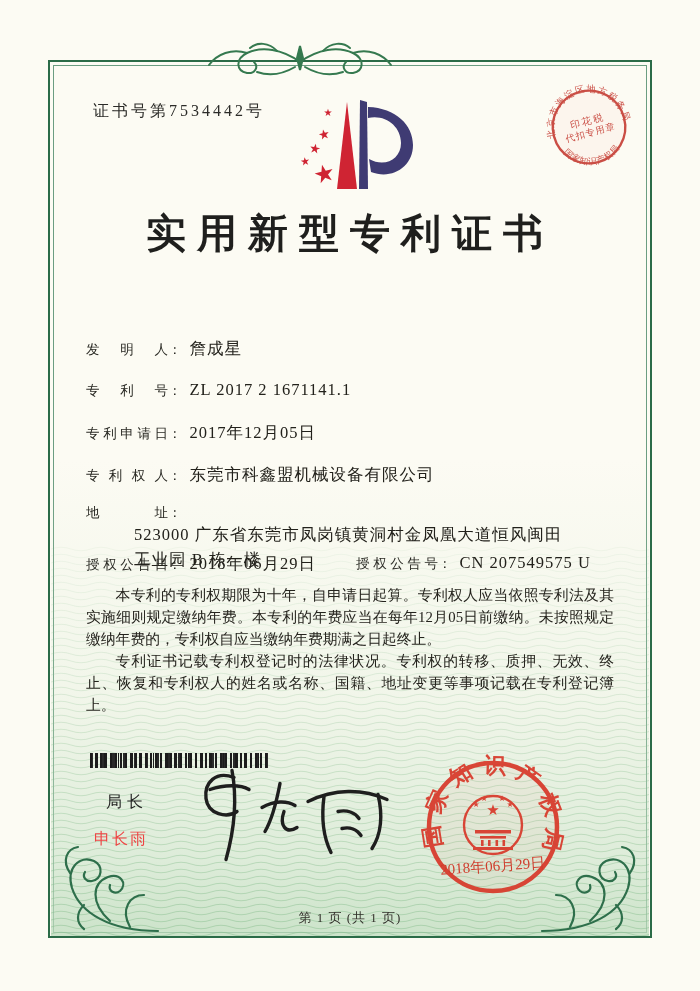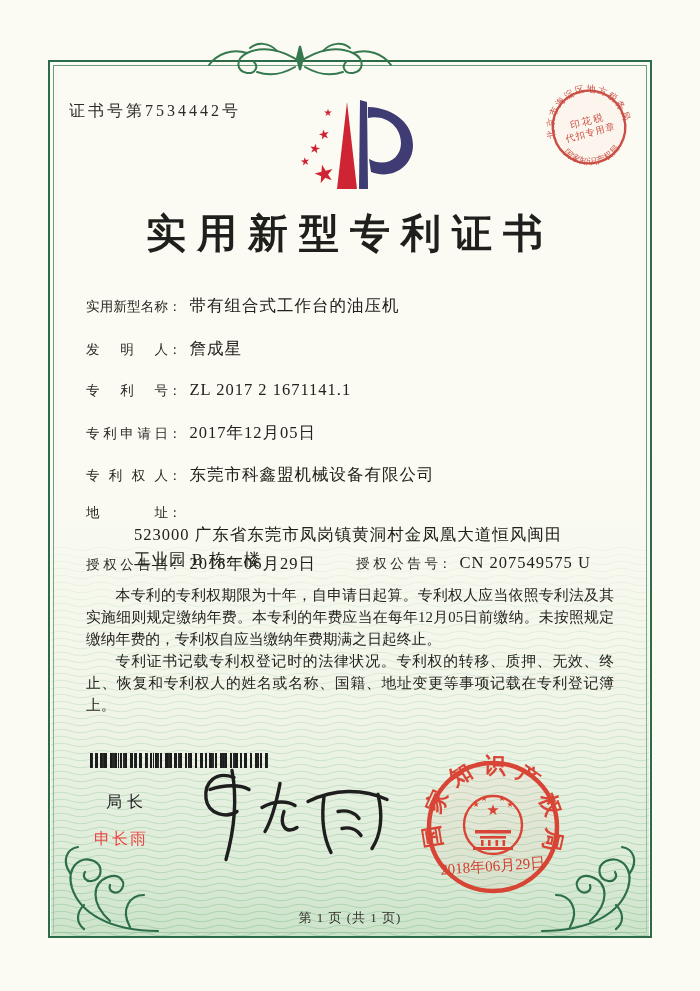--- a/index.html
+++ b/index.html
@@ -8,21 +8,21 @@
   .page { position:relative; width:700px; height:991px; background:#fcfbf3; overflow:hidden; }
 
   .frame { position:absolute; left:48px; top:60px; width:604px; height:878px; border:2px solid #2b6b47; }
   .frame-inner { position:absolute; inset:3px; border:1px solid #6b9d81; }
 
   .tint { position:absolute; left:51px; top:460px; width:598px; height:476px;
           background:linear-gradient(180deg, rgba(210,232,208,0) 0%, rgba(203,227,200,0.22) 50%,
                      rgba(196,224,196,0.55) 84%, rgba(188,219,188,0.75) 100%); }
   #guilloche { position:absolute; left:51px; top:545px; width:598px; height:391px; }
 
-  .certno { position:absolute; left:69px; top:101px; font-size:16px; letter-spacing:3px; color:#2b2b28; }
+  .certno { position:absolute; left:93px; top:101px; font-size:16px; letter-spacing:3px; color:#2b2b28; }
   .title  { position:absolute; left:0; top:206px; width:100%; text-align:center; font-size:40px;
             font-weight:600; letter-spacing:11px; color:#1f1f1d; }
 
   .row { position:absolute; left:86px; font-size:16px; color:#26251f; width:540px; }
   .lbl { display:inline-block; width:82px; font-size:13.5px; text-align:justify; text-align-last:justify;
          vertical-align:baseline; color:#2a2a24; }
   .colon { font-size:13.5px; color:#2a2a24; }
   .val { display:inline-block; margin-left:4px; font-size:16.5px; letter-spacing:1px; color:#22211b;
          vertical-align:baseline; }
   .val.addr { width:430px; line-height:25px; vertical-align:top;margin-left:48px; }
@@ -179,24 +179,20 @@
     <g fill="#c4372e">
       <text font-size="9.5"><textPath href="#tsTop" startOffset="10" textLength="118" lengthAdjust="spacing">北京市海淀区地方税务局</textPath></text>
       <text font-size="9"><textPath href="#tsBot" startOffset="5" textLength="66" lengthAdjust="spacing">国家知识产权局</textPath></text>
       <text x="50" y="47" font-size="10" letter-spacing="2" text-anchor="middle">印花税</text>
       <text x="50" y="59" font-size="9.5" letter-spacing="1" text-anchor="middle">代扣专用章</text>
     </g>
   </svg>
 
   <div class="title">实用新型专利证书</div>
 
-  <div class="row" style="top:295px">
-    <span class="lbl">实用新型名称</span><span class="colon">：</span>
-    <span class="val">带有组合式工作台的油压机</span>
-  </div>
   <div class="row" style="top:338px">
     <span class="lbl">发明人</span><span class="colon">：</span>
     <span class="val">詹成星</span>
   </div>
   <div class="row" style="top:380px">
     <span class="lbl">专利号</span><span class="colon">：</span>
     <span class="val">ZL 2017 2 1671141.1</span>
   </div>
   <div class="row" style="top:422px">
     <span class="lbl">专利申请日</span><span class="colon">：</span>

